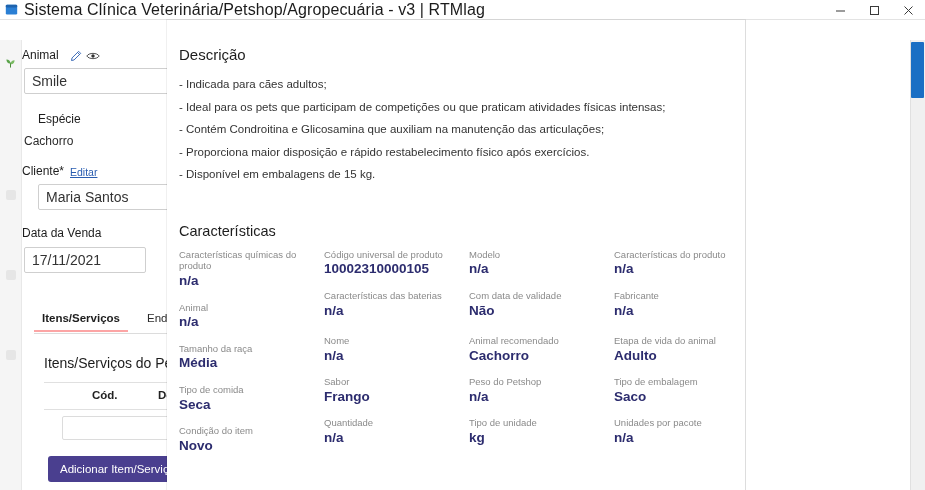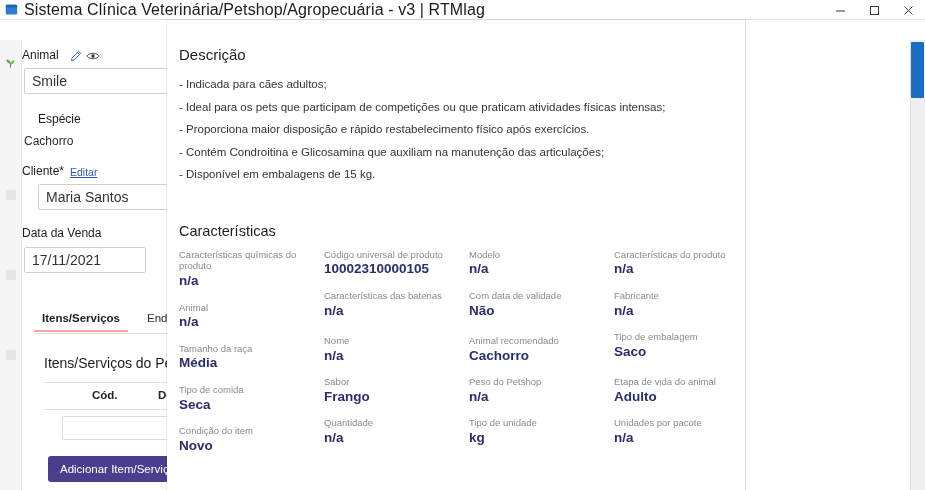--- a/index.html
+++ b/index.html
@@ -371,22 +371,22 @@
     <div class="scroll-thumb"></div>
   </div>
 
   <div class="overlay">
     <div class="ov-inner">
 
       <h1 class="ov-h1">Descrição</h1>
 
       <p class="ov-line">- Indicada para cães adultos;</p>
       <p class="ov-line">- Ideal para os pets que participam de competições ou que praticam atividades físicas intensas;</p>
+      <p class="ov-line">- Contém Condroitina e Glicosamina que auxiliam na manutenção das articulações;</p>
       <p class="ov-line">- Proporciona maior disposição e rápido restabelecimento físico após exercícios.</p>
-      <p class="ov-line">- Contém Condroitina e Glicosamina que auxiliam na manutenção das articulações;</p>
       <p class="ov-line">- Disponível em embalagens de 15 kg.</p>
 
       <h2 class="ov-h2">Características</h2>
 
       <div class="grid" style="height:220px;">
 
         <div class="gcol" style="left:0px;">
           <div class="gitem">
             <div class="gkey">Características químicas do produto</div>
             <div class="gval">n/a</div>
@@ -457,29 +457,29 @@
 
         <div class="gcol" style="left:435px;">
           <div class="gitem">
             <div class="gkey">Características do produto</div>
             <div class="gval">n/a</div>
           </div>
           <div class="gitem">
             <div class="gkey">Fabricante</div>
             <div class="gval">n/a</div>
           </div>
-          <div class="gitem">
-            <div class="gkey">Tipo de embalagem</div>
-            <div class="gval">Saco</div>
-          </div>
           <div class="gitem" style="margin-top:16px;">
             <div class="gkey">Etapa de vida do animal</div>
             <div class="gval">Adulto</div>
           </div>
           <div class="gitem">
+            <div class="gkey">Tipo de embalagem</div>
+            <div class="gval">Saco</div>
+          </div>
+          <div class="gitem">
             <div class="gkey">Unidades por pacote</div>
             <div class="gval">n/a</div>
           </div>
         </div>
 
       </div>
     </div>
   </div>
   <div class="ov-edge"></div>
 

